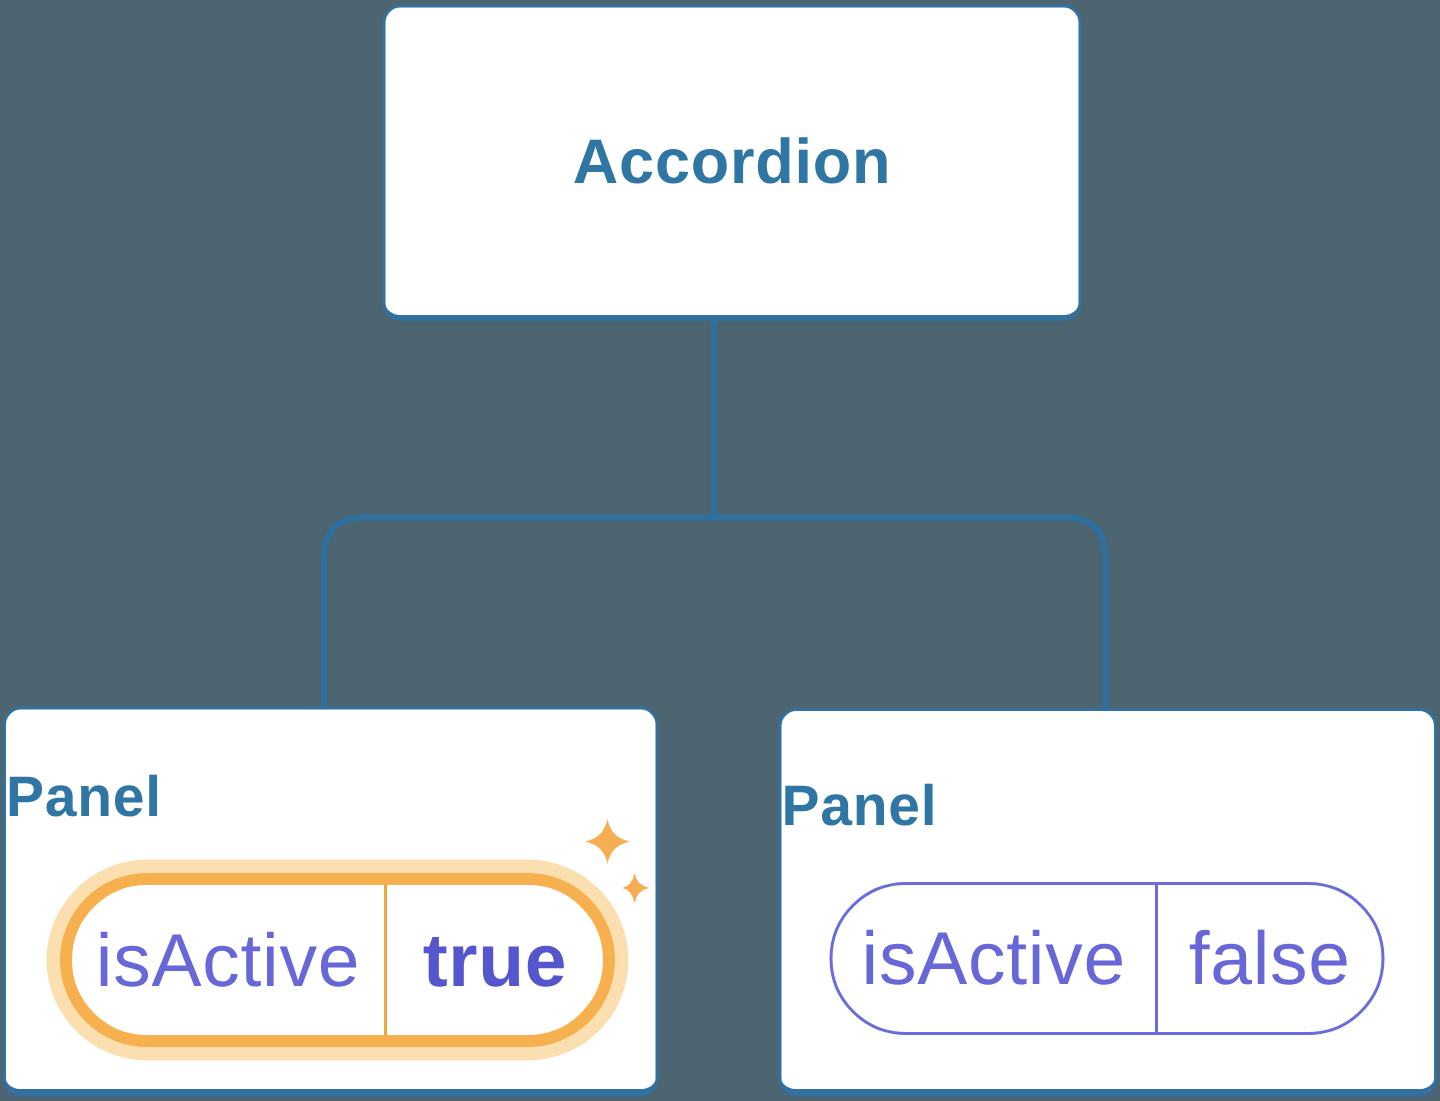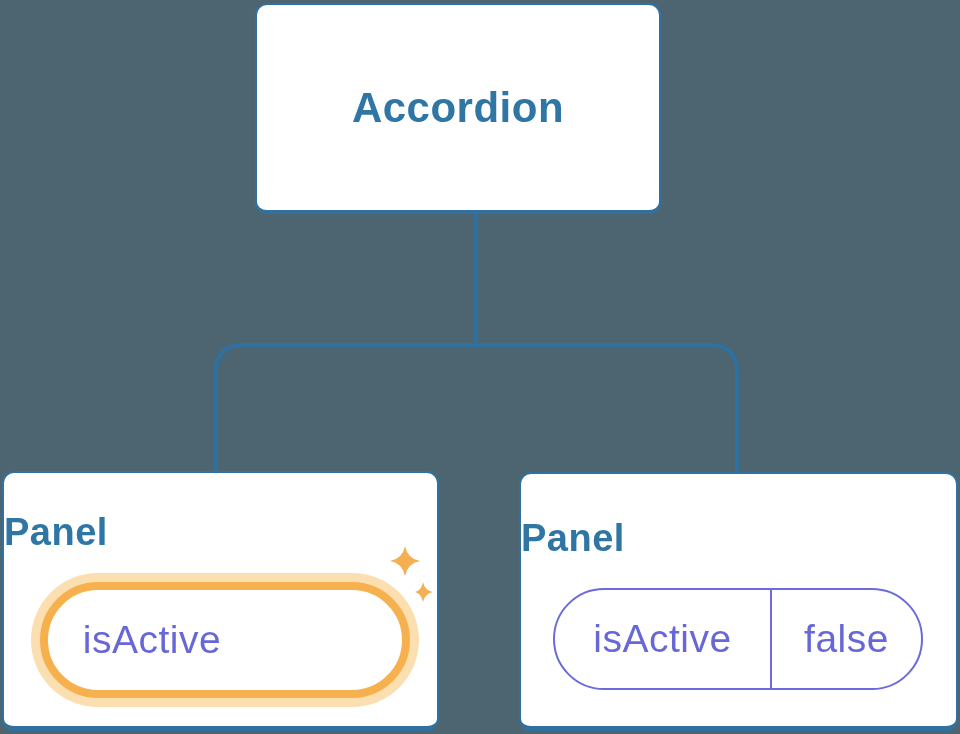--- a/index.html
+++ b/index.html
@@ -35,21 +35,21 @@
   }
   .card {
     position: absolute;
     box-sizing: border-box;
     background: var(--card-fill);
     border: 2px solid var(--card-border);
     border-radius: 12px;
   }
   .card.root {
     left: 255px; top: 3px;
-    width: 406px; height: 211px;
+    width: 466px; height: 211px;
     border-bottom-width: 4px;
     display: flex;
     align-items: center;
     justify-content: center;
   }
   .root-title {
     font-size: 42px;
     font-weight: 600;
     color: var(--title-blue);
     letter-spacing: 0.5px;
@@ -80,21 +80,21 @@
     box-sizing: border-box;
     background: var(--card-fill);
     display: flex;
     align-items: stretch;
     overflow: hidden;
   }
   .pill .cell {
     display: flex;
     align-items: center;
     justify-content: center;
-    font-size: 39px;
+    font-size: 50px;
     letter-spacing: 0.5px;
     color: var(--state-purple);
   }
   .pill.highlighted {
     left: 36px; top: 109px;
     width: 370px; height: 116px;
     border: 8px solid var(--highlight-orange);
     border-radius: 62px;
     box-shadow: 0 0 0 9px var(--highlight-glow);
   }
@@ -133,20 +133,21 @@
   </svg>
 
   <div class="card root">
     <div class="root-title">Accordion</div>
   </div>
 
   <div class="card panel-left">
     <div class="panel-title">Panel</div>
     <div class="pill highlighted">
       <div class="cell key">isActive</div>
+      <div class="cell value">true</div>
     </div>
   </div>
 
   <div class="card panel-right">
     <div class="panel-title">Panel</div>
     <div class="pill plain">
       <div class="cell key">isActive</div>
       <div class="cell value">false</div>
     </div>
   </div>

